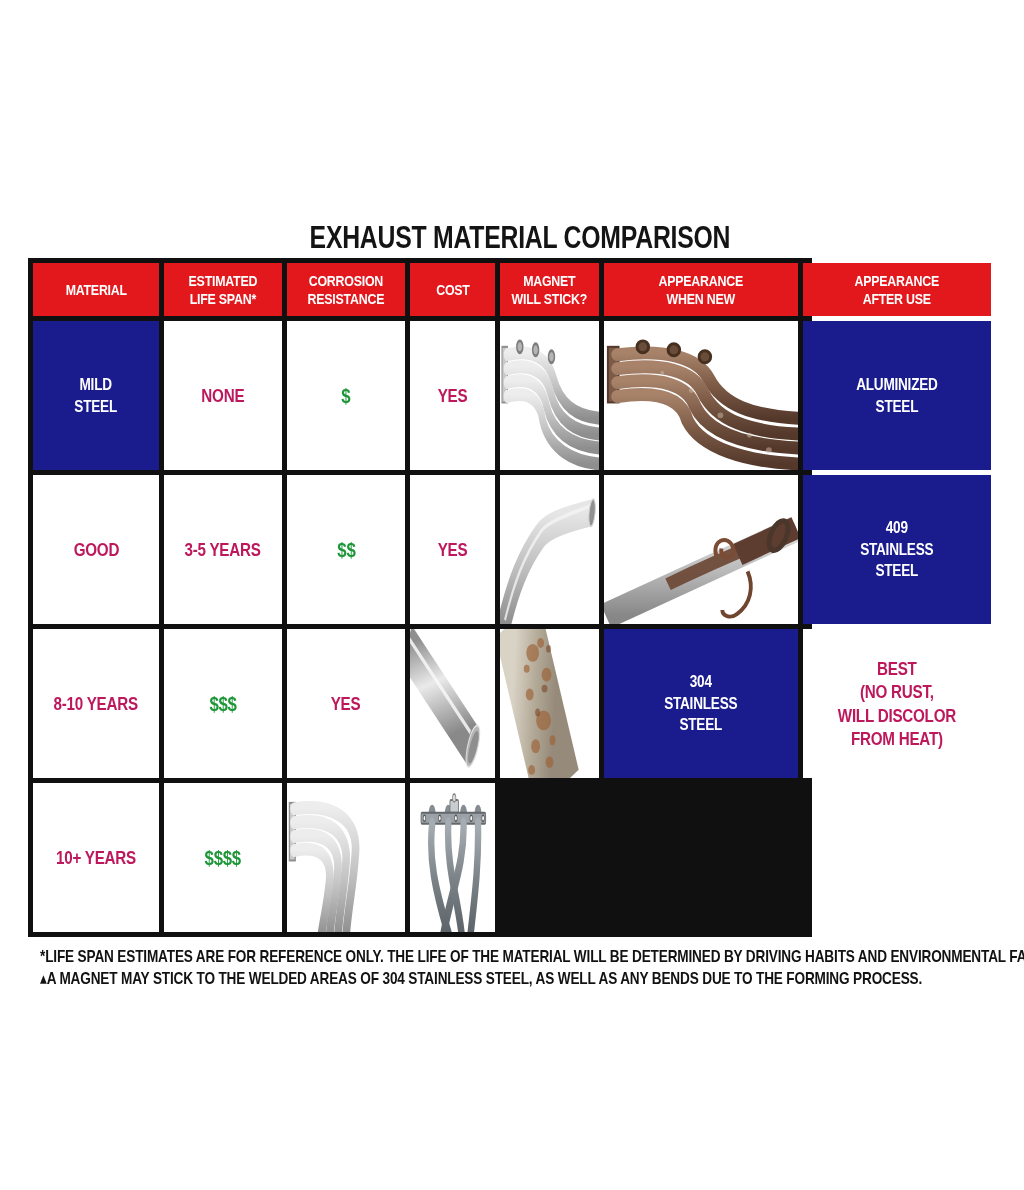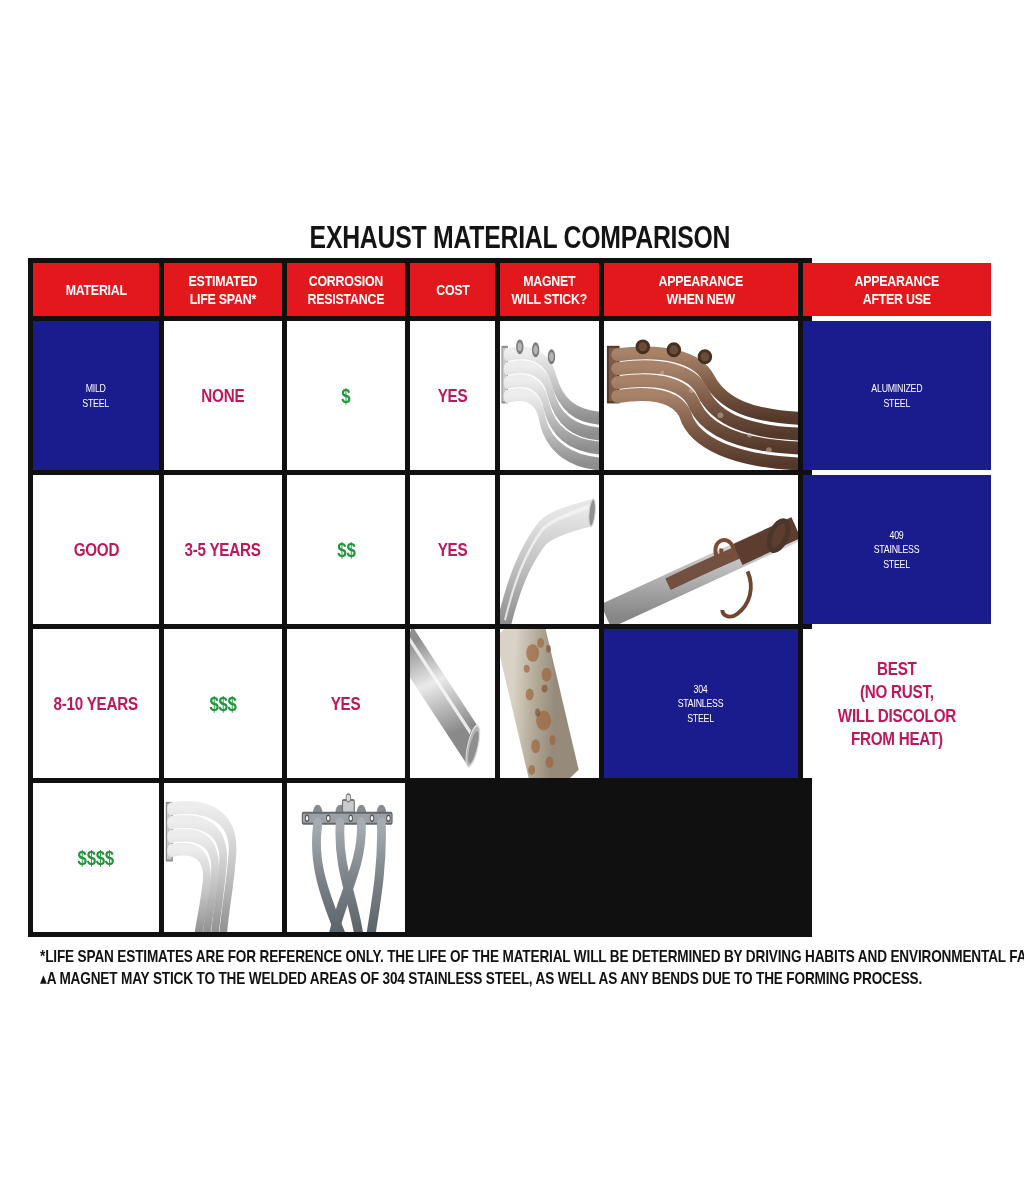--- a/index.html
+++ b/index.html
@@ -8,21 +8,21 @@
   .cond{display:inline-block;transform:scaleX(0.8);letter-spacing:-0.3px;white-space:pre-line;}
   .cond-l{display:inline-block;transform:scaleX(0.8);transform-origin:0 50%;letter-spacing:-0.2px;white-space:nowrap;}
   .title{position:absolute;top:213px;left:0;width:100%;margin:8px;text-align:center;
          font-size:31px;font-weight:800;color:#141414;line-height:1.1;}
   .table{position:absolute;top:258px;left:28px;width:784px;height:679px;box-sizing:border-box;
          border:5px solid #101010;background:#101010;display:grid;
          grid-template-columns:126px 118px 118px 85px 99px 194px 188px;
          grid-template-rows:53px 149px 149px 149px 149px;gap:5px;}
   .cell{display:flex;align-items:center;justify-content:center;text-align:center;background:#ffffff;overflow:hidden;}
   .th{background:#e3181d;color:#ffffff;font-weight:700;font-size:15.5px;line-height:1.12;}
-  .mat{background:#1a1b8c;color:#ffffff;font-weight:400;font-size:11px;line-height:1.28;justify-content:center;}
+  .mat{background:#1a1b8c;color:#ffffff;font-weight:700;font-size:17px;line-height:1.28;justify-content:center;}
   .val{color:#be185d;font-weight:700;font-size:19px;line-height:1.22;}
   .cost{color:#1f9639;font-weight:700;font-size:21px;}
   .img{padding:0;}
   .img svg{width:100%;height:100%;display:block;}
   .footnotes{position:absolute;top:946px;left:40px;width:960px;color:#121212;font-weight:700;font-size:17px;line-height:1.32;}
   .footnotes p{margin:0;}
 </style>
 </head>
 <body>
 
@@ -243,20 +243,23 @@
         <span class="cond">304
 STAINLESS
 STEEL</span>
       </div>
     <div class="cell val">
         <span class="cond">BEST
 (NO RUST,
 WILL DISCOLOR
 FROM HEAT)</span>
       </div>
+    <div class="cell val">
+        <span class="cond">10+ YEARS</span>
+      </div>
     <div class="cell val cost">
         <span class="cond">$$$$</span>
       </div>
     <div class="cell img">
       <svg role="img" viewBox="0 0 200 150" preserveAspectRatio="none" aria-label="New 304 stainless steel headers - bright finish">
         <defs>
             <linearGradient id="g-sF" x1="0" y1="0" x2="0" y2="1">
               <stop offset="0" stop-color="#ededed"></stop>
               <stop offset="0.5" stop-color="#c3c3c3"></stop>
               <stop offset="1" stop-color="#8e8e8e"></stop>

